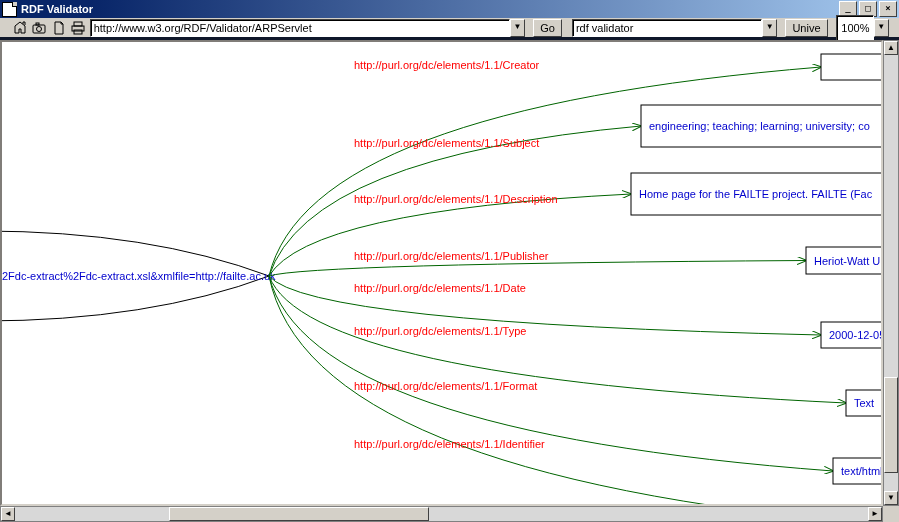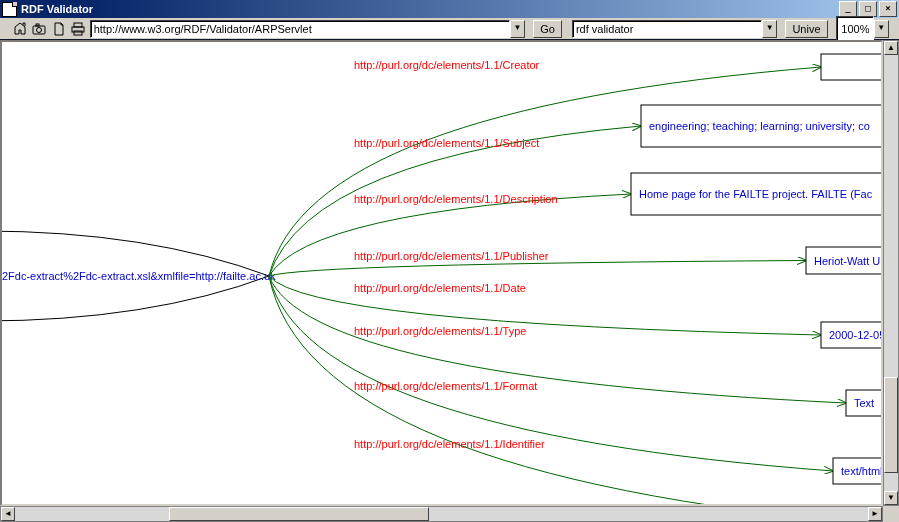--- a/index.html
+++ b/index.html
@@ -53,21 +53,21 @@
     line-height: 12px;
     text-align: center;
     color: #000;
     font-weight: bold;
   }
 
   
   .toolbar {
     height: 22px;
     background: #d4d0c8;
-    border-bottom: 1px solid #0f172a;
+    border-bottom: 3px solid #0f172a;
     display: flex;
     align-items: center;
     padding: 0 10px;
     box-sizing: border-box;
   }
   .tool-btn {
     width: 16px; height: 16px;
     margin: 0 2px;
     display: flex;
     align-items: center;

